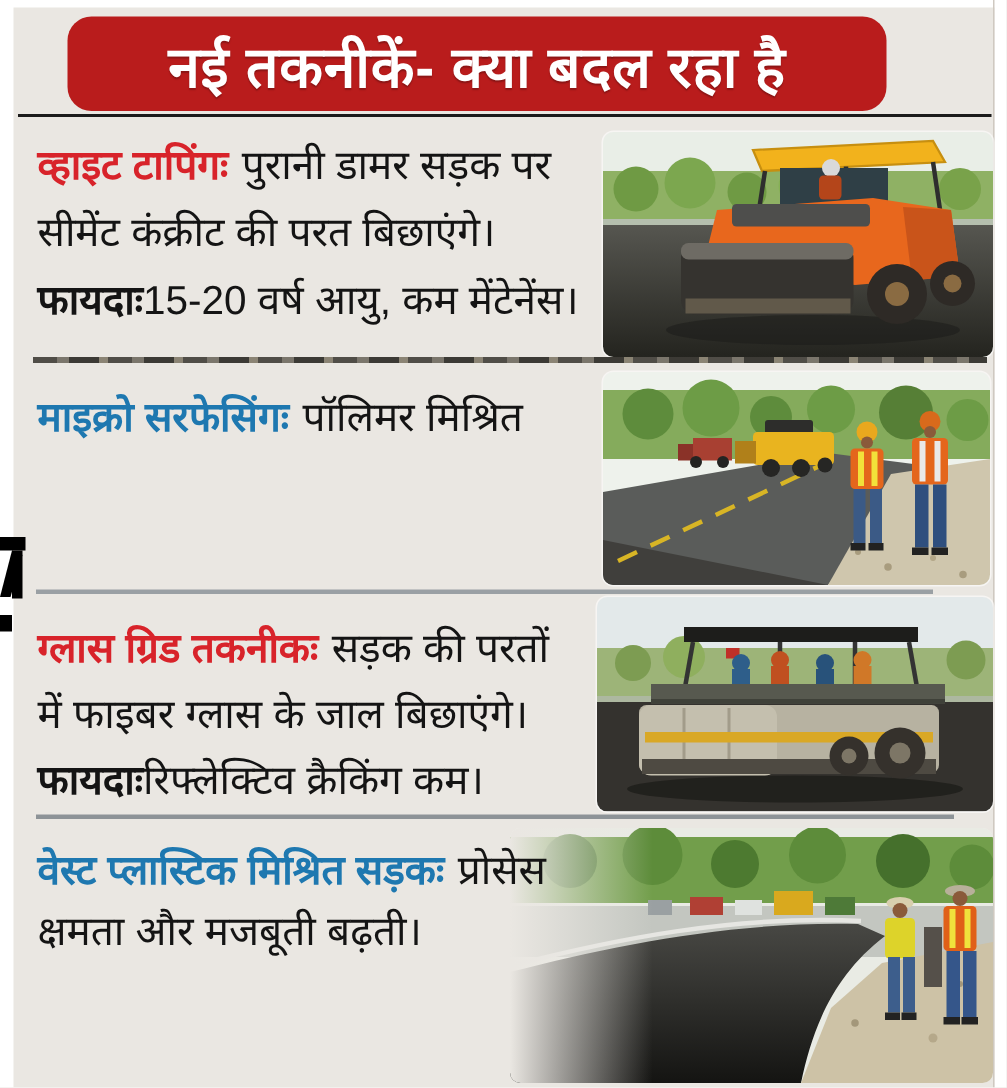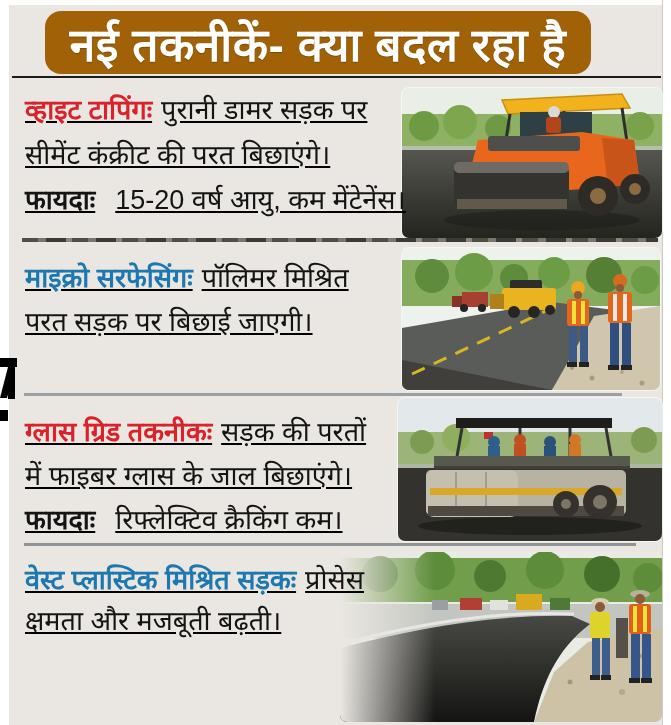--- a/index.html
+++ b/index.html
@@ -6,35 +6,35 @@
   body{
     width:671px;height:725px;position:relative;overflow:hidden;
     background:#ffffff;
     font-family:"Liberation Sans","DejaVu Sans",sans-serif;
     -webkit-font-smoothing:antialiased;
   }
   .panel{position:absolute;left:9px;top:5px;width:654px;height:720px;background:#eae7e2;}
   .right-gutter-line{position:absolute;left:662px;top:0;width:1px;height:725px;background:#cfc9c1;}
   .hdr{
     position:absolute;left:45px;top:11px;width:546px;height:63px;
-    background:#a16207;border-radius:16px;
+    background:#b91c1c;border-radius:16px;
     display:flex;align-items:center;justify-content:center;
-    color:#ffffff;font-size:46px;font-weight:700;letter-spacing:.5px;
+    color:#ffffff;font-size:38px;font-weight:700;letter-spacing:.5px;
     text-shadow:0 1px 1px rgba(0,0,0,.25);
   }
   .hdr-rule{position:absolute;left:12px;top:76px;width:649px;height:2px;background:#1b1b1b;}
 
-  .sec{position:absolute;left:25px;z-index:5;text-decoration:underline;}
+  .sec{position:absolute;left:25px;z-index:5;}
   .ln{height:44px;line-height:44px;font-size:27px;color:#141414;white-space:nowrap;}
   .s1 .ln{height:45px;line-height:45px;}
   .s4 .ln{height:41px;line-height:41px;}
   .ttl{font-weight:700;margin-right:9px;}
   .red{color:#d8232a;}
   .blue{color:#1e78b0;margin-top:13px;}
-  .benefit{font-weight:700;margin-right:20px;color:#141414;}
+  .benefit{font-weight:700;margin-right:0;color:#141414;}
 
   .photo{
     position:absolute;z-index:2;border-radius:7px;overflow:hidden;
     box-shadow:inset 0 0 14px 7px rgba(255,255,255,.65), 0 0 0 1px rgba(255,255,255,.6);
   }
   .photo svg{display:block;}
   .p1{left:402px;top:88px;width:260px;height:150px;}
   .p2{left:402px;top:248px;width:258px;height:142px;}
   .p3{left:398px;top:398px;width:264px;height:143px;}
   .p4{left:340px;top:552px;width:322px;height:170px;box-shadow:inset 0 0 10px 4px rgba(255,255,255,.45);}
@@ -103,21 +103,20 @@
     <circle cx="233" cy="101" r="15" fill="#2e2a26"></circle>
       <circle cx="233" cy="101" r="6" fill="#8a6b42"></circle>
   </svg>
 </div>
 <div class="div1"></div>
 
 <div class="sec s2" style="top:256px">
   <div class="ln">
     <span class="ttl blue">माइक्रो सरफेसिंगः</span><span>पॉलिमर मिश्रित</span>
   </div>
-  <div class="ln"><span>परत सड़क पर बिछाई जाएगी।</span></div>
 </div>
 <div class="photo p2">
   <svg width="258" height="142" viewBox="0 0 258 142">
     <rect width="258" height="142" fill="#eef2ec"></rect>
     <rect y="12" width="258" height="46" fill="#85ab5c"></rect>
     <circle cx="30" cy="28" r="17" fill="#5e8c3c"></circle>
       <circle cx="72" cy="24" r="19" fill="#6d9c46"></circle>
     <circle cx="112" cy="30" r="14" fill="#5e8c3c"></circle>
       <circle cx="152" cy="25" r="16" fill="#6d9c46"></circle>
     <circle cx="202" cy="27" r="18" fill="#567f36"></circle>

